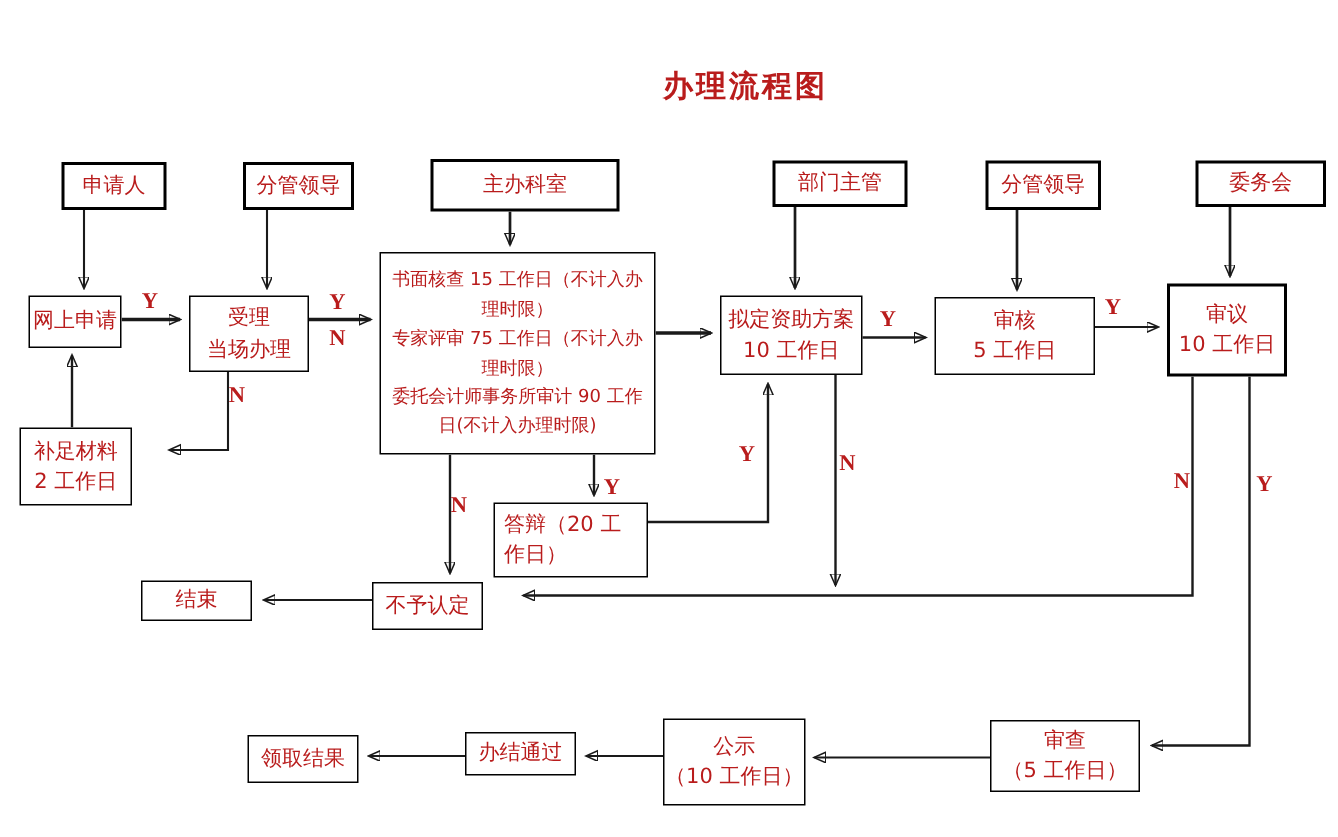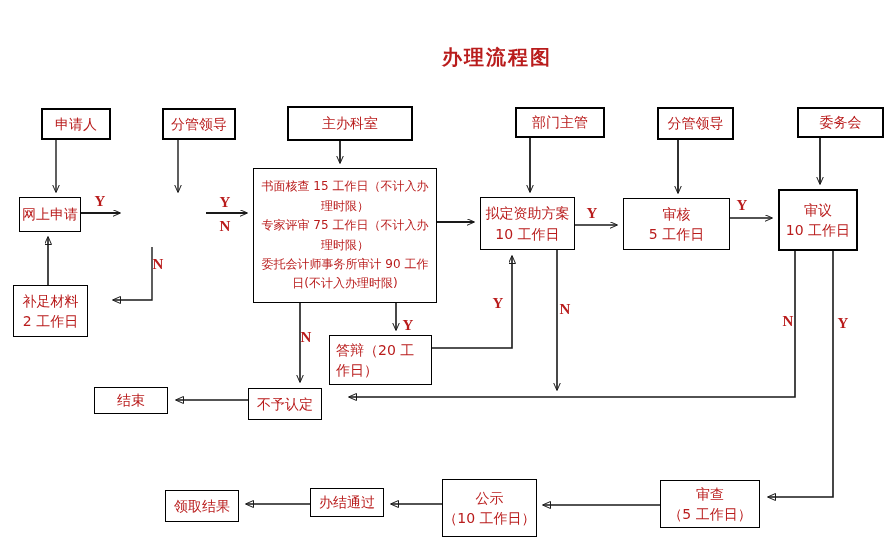--- a/index.html
+++ b/index.html
@@ -82,20 +82,22 @@
   <div class="title">办理流程图</div>
 
   <div class="box hdr" style="left:24px;top:108px;width:70px;height:32px;border-width:2px;">申请人</div>
   <div class="box hdr" style="left:145px;top:108px;width:74px;height:32px;border-width:2px;">分管领导</div>
   <div class="box hdr" style="left:270px;top:106px;width:126px;height:35px;border-width:2px;">主办科室</div>
   <div class="box hdr" style="left:498px;top:107px;width:90px;height:31px;border-width:2px;">部门主管</div>
   <div class="box hdr" style="left:640px;top:107px;width:77px;height:33px;border-width:2px;">分管领导</div>
   <div class="box hdr" style="left:780px;top:107px;width:87px;height:31px;border-width:2px;">委务会</div>
 
   <div class="box" style="left:19px;top:197px;width:62px;height:35px;">网上申请</div>
+  <div class="box" style="left:126px;top:197px;width:80px;height:51px;">受理
+当场办理</div>
 
   <div class="bigbox" style="left:253px;top:168px;width:184px;height:135px;">
     <div>书面核查 15 工作日（不计入办理时限）</div>
     <div>专家评审 75 工作日（不计入办理时限）</div>
     <div>委托会计师事务所审计 90 工作日(不计入办理时限)</div>
   </div>
 
   <div class="box" style="left:480px;top:197px;width:95px;height:53px;">拟定资助方案
 10 工作日</div>
   <div class="box" style="left:623px;top:198px;width:107px;height:52px;">审核

